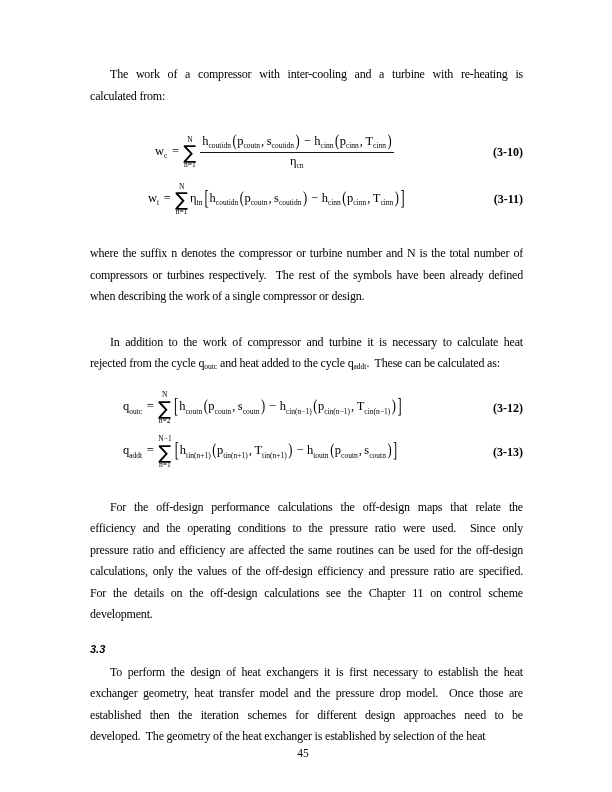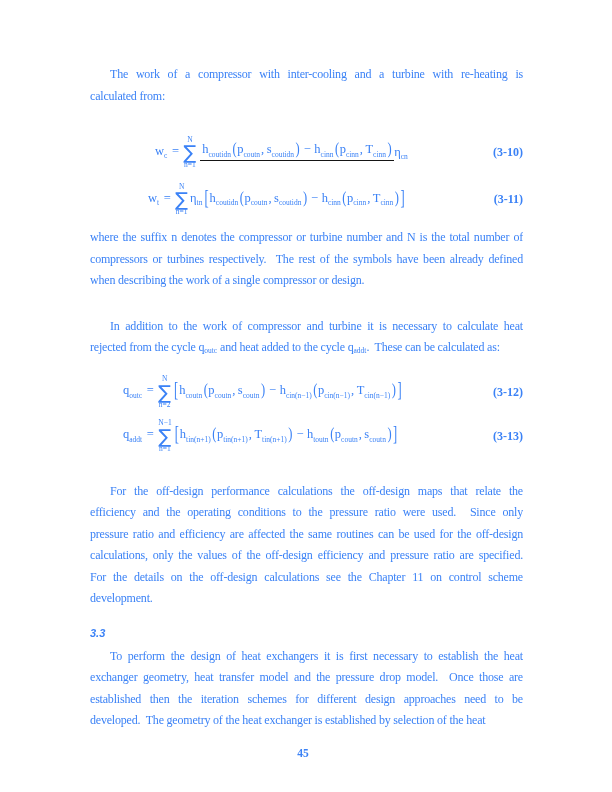--- a/index.html
+++ b/index.html
@@ -3,30 +3,30 @@
 <meta charset="utf-8">
 <style>
   html,body { margin:0; padding:0; background:#ffffff; }
   .page {
     position:relative;
     width:612px; height:792px;
     box-sizing:border-box;
     padding:64px 89px 0 90px;
     background:#ffffff;
     font-family:"Liberation Serif", serif;
-    color:#3b82f6;
+    color:#000000;
     overflow:hidden;
   }
   
   .para { font-size:12px; line-height:21.5px; letter-spacing:-0.2px; }
   .pline { text-align:justify; text-align-last:justify; max-height:21.5px; overflow:hidden; white-space:normal; }
   .pline.last { text-align-last:left; }
   .pline.ind { text-indent:20px; }
   .para sub { font-size:7.5px; vertical-align:-2px; line-height:0; letter-spacing:0; }
-  .mt10 { margin-top:8px; } .mt11 { margin-top:24px; } .mt16 { margin-top:4px; }
+  .mt10 { margin-top:24px; } .mt11 { margin-top:24px; } .mt16 { margin-top:4px; }
 
   
   .eq-row { display:flex; align-items:center; font-size:12.5px; line-height:1; letter-spacing:0; }
   #eq0 { margin-top:22px; height:46px; }
   #eq1 { margin-top:4px;  height:40px; }
   #eq2 { margin-top:12px; height:42px; }
   #eq3 { margin-top:2px;  height:42px; }
   .eqc { display:inline-block; white-space:nowrap; }
   #eq0 .eqc { margin-left:65px; }
   #eq1 .eqc { margin-left:58px; }
@@ -35,39 +35,39 @@
   .eql { margin-left:auto; font-weight:700; font-size:12px; letter-spacing:0; }
   .mv { }
   .msb { font-size:7.5px; vertical-align:-3.5px; padding-right:1px; }
   .mo  { padding:0 3.5px; }
   .mc  { padding-right:2.5px; }
   .mp  { display:inline-block; transform:scaleY(1.32); padding:0 0.5px; }
   .mb  { display:inline-block; transform:scaleY(1.62); padding:0 1px; }
   .msum { display:inline-flex; flex-direction:column; align-items:center; vertical-align:middle; margin:0 2px 0 1px; }
   .slim { font-size:7.5px; line-height:7.5px; }
   .ssig { font-family:"DejaVu Sans", sans-serif; font-size:19px; line-height:18px; }
-  .mfrac { display:inline-flex; flex-direction:row; align-items:center; vertical-align:middle; margin-left:2px; }
+  .mfrac { display:inline-flex; flex-direction:column; align-items:center; vertical-align:middle; margin-left:2px; }
   .fnum { border-bottom:0.8px solid #151515; padding:0 2px 2px; white-space:nowrap; }
   .fden { padding-top:2px; }
 
   
   .heading {
     margin-top:14px;
     display:flex;
     font-family:"Liberation Sans", sans-serif;
     font-weight:700; font-style:italic;
     font-size:11px; line-height:18px;
     letter-spacing:0;
     align-items:flex-end;
   }
   .hnum { width:36px; }
 
   .page-num {
     position:absolute; left:0; right:6px; bottom:33px;
-    text-align:center; font-size:11.5px; letter-spacing:0;font-weight:bold;
+    text-align:center; font-size:11.5px; letter-spacing:0;
   }
 </style>
 </head>
 <body>
 
 <div class="page">
   <div class="para">
       <div class="pline ind">The work of a compressor with inter-cooling and a turbine with re-heating is</div>
       <div class="pline last">calculated from:</div>
     </div>

